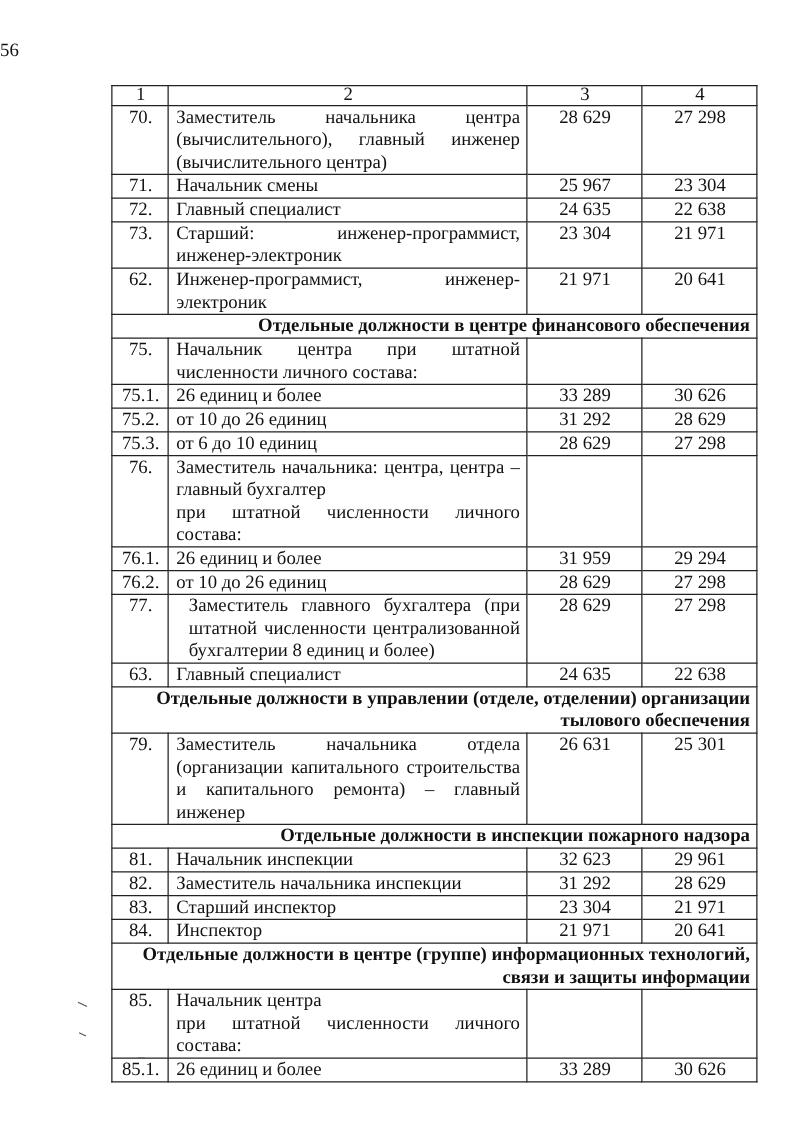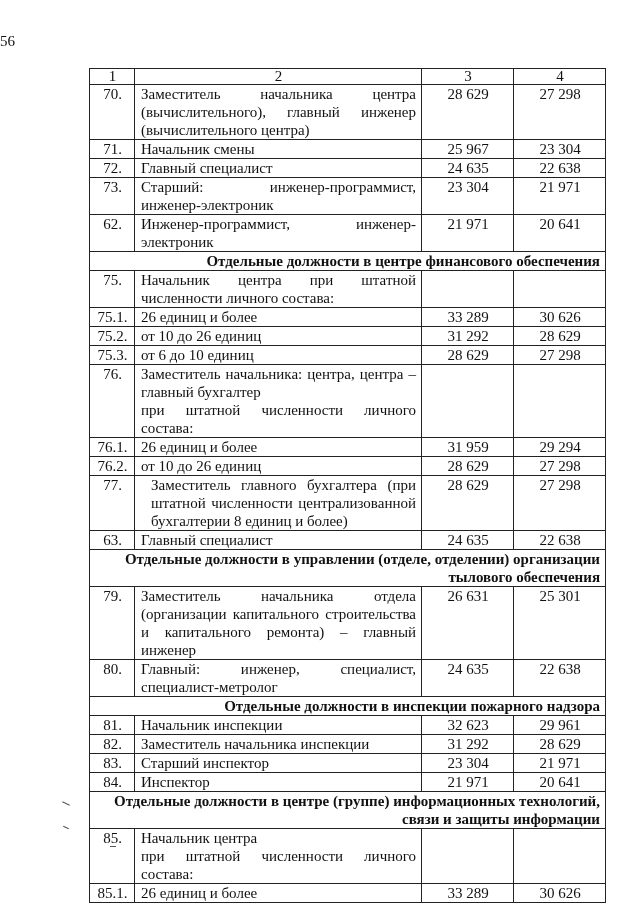--- a/index.html
+++ b/index.html
@@ -133,26 +133,20 @@
       <tr>
         <td colspan="4" class="section">Отдельные должности в управлении (отделе, отделении) организации тылового обеспечения</td>
       </tr>
       <tr>
         <td class="num">79.</td>
         <td class="name" style="white-space: pre-line;">Заместитель начальника отдела (организации капитального строительства и капитального ремонта) – главный инженер</td>
         <td class="val">26 631</td>
         <td class="val">25 301</td>
       </tr>
       <tr>
-        <td class="num">80.</td>
-        <td class="name" style="white-space: pre-line;">Главный: инженер, специалист, специалист-метролог</td>
-        <td class="val">24 635</td>
-        <td class="val">22 638</td>
-      </tr>
-      <tr>
         <td colspan="4" class="section">Отдельные должности в инспекции пожарного надзора</td>
       </tr>
       <tr>
         <td class="num">81.</td>
         <td class="name" style="white-space: pre-line;">Начальник инспекции</td>
         <td class="val">32 623</td>
         <td class="val">29 961</td>
       </tr>
       <tr>
         <td class="num">82.</td>

